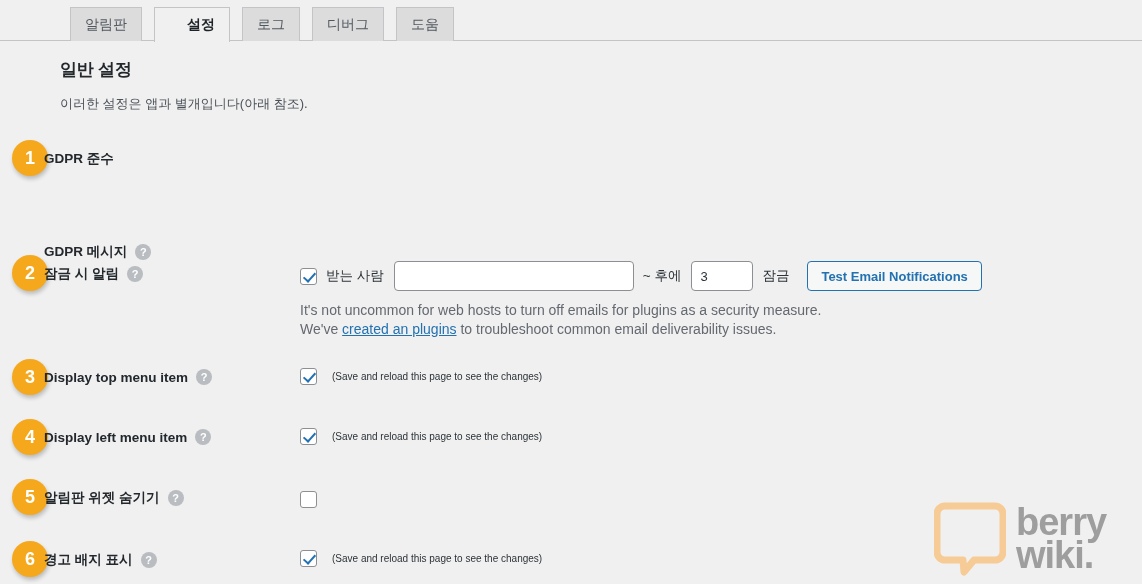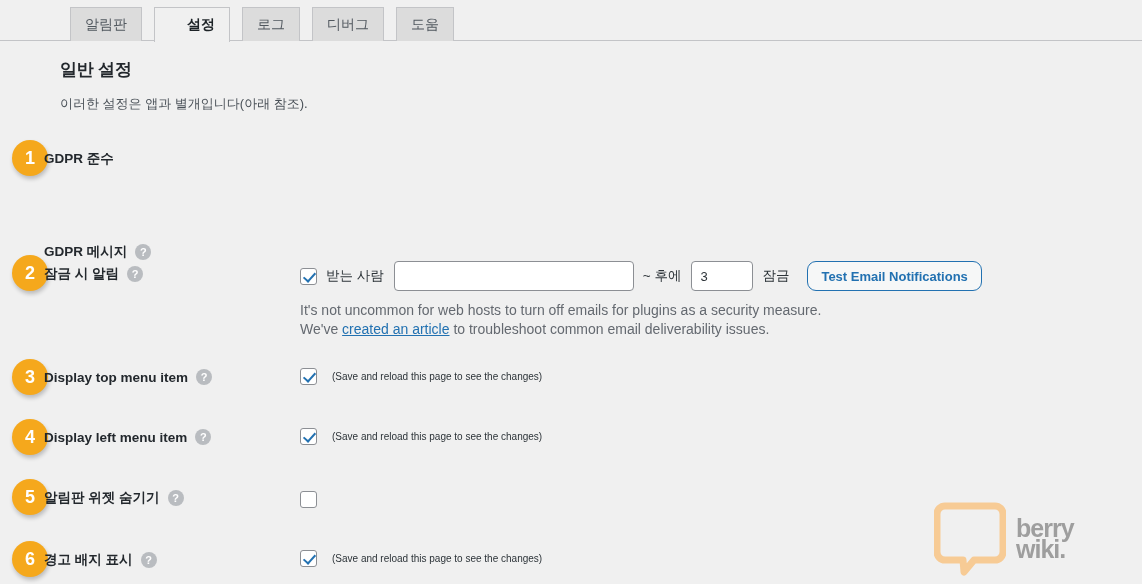--- a/index.html
+++ b/index.html
@@ -167,21 +167,21 @@
     margin-left: 9px;
     font-size: 13.5px;
     color: #2c3338;
     white-space: nowrap;
   }
   .testbtn {
     margin-left: 18px;
     height: 30px;
     padding: 0 13px;
     border: 1px solid #2271b1;
-    border-radius: 9px;
+    border-radius: 4px;
     background: #f6f7f7;
     color: #2271b1;
     font-size: 13px;
     font-weight: bold;
     cursor: pointer;
     font-family: "Liberation Sans", sans-serif;
     white-space: nowrap;
   }
 
   .desc-block {
@@ -203,21 +203,21 @@
     display: flex;
     align-items: center;
     gap: 10px;
     pointer-events: none;
     user-select: none;
   }
   .wm-text {
     display: flex;
     flex-direction: column;
     line-height: 0.86;
-    font-size: 25px;
+    font-size: 38px;
     font-weight: bold;
     color: #9e9e9e;
     letter-spacing: -1px;
   }
 </style>
 </head>
 <body>
 
 <div id="root">
 
@@ -258,21 +258,21 @@
       <span class="cb checked"></span>
       <span class="inline-label">받는 사람</span>
       <input class="txt email" type="text" value="" style="">
       <span class="mid-label">~ 후에</span>
       <input class="txt num" type="text" value="3" style="">
       <span class="mid-label">잠금</span>
       <button class="testbtn">Test Email Notifications</button>
     </div>
     <div class="desc-block" style="top:46px;">
       <div>It's not uncommon for web hosts to turn off emails for plugins as a security measure.</div>
-      <div><span>We've </span><a href="#">created an article</a><span> to troubleshoot common email deliverability issues.</span></div>
+      <div><span>We've </span><a href="#">created an plugins</a><span> to troubleshoot common email deliverability issues.</span></div>
     </div>
   </div>
 
   <div class="row" style="top:359px;">
     <div class="badge" style="top:0;">3</div>
     <div class="rowlabel" style="top:10px;">
       <span>Display top menu item</span>
       <span class="help">?</span>
     </div>
     <div class="field" style="top:9px;">

